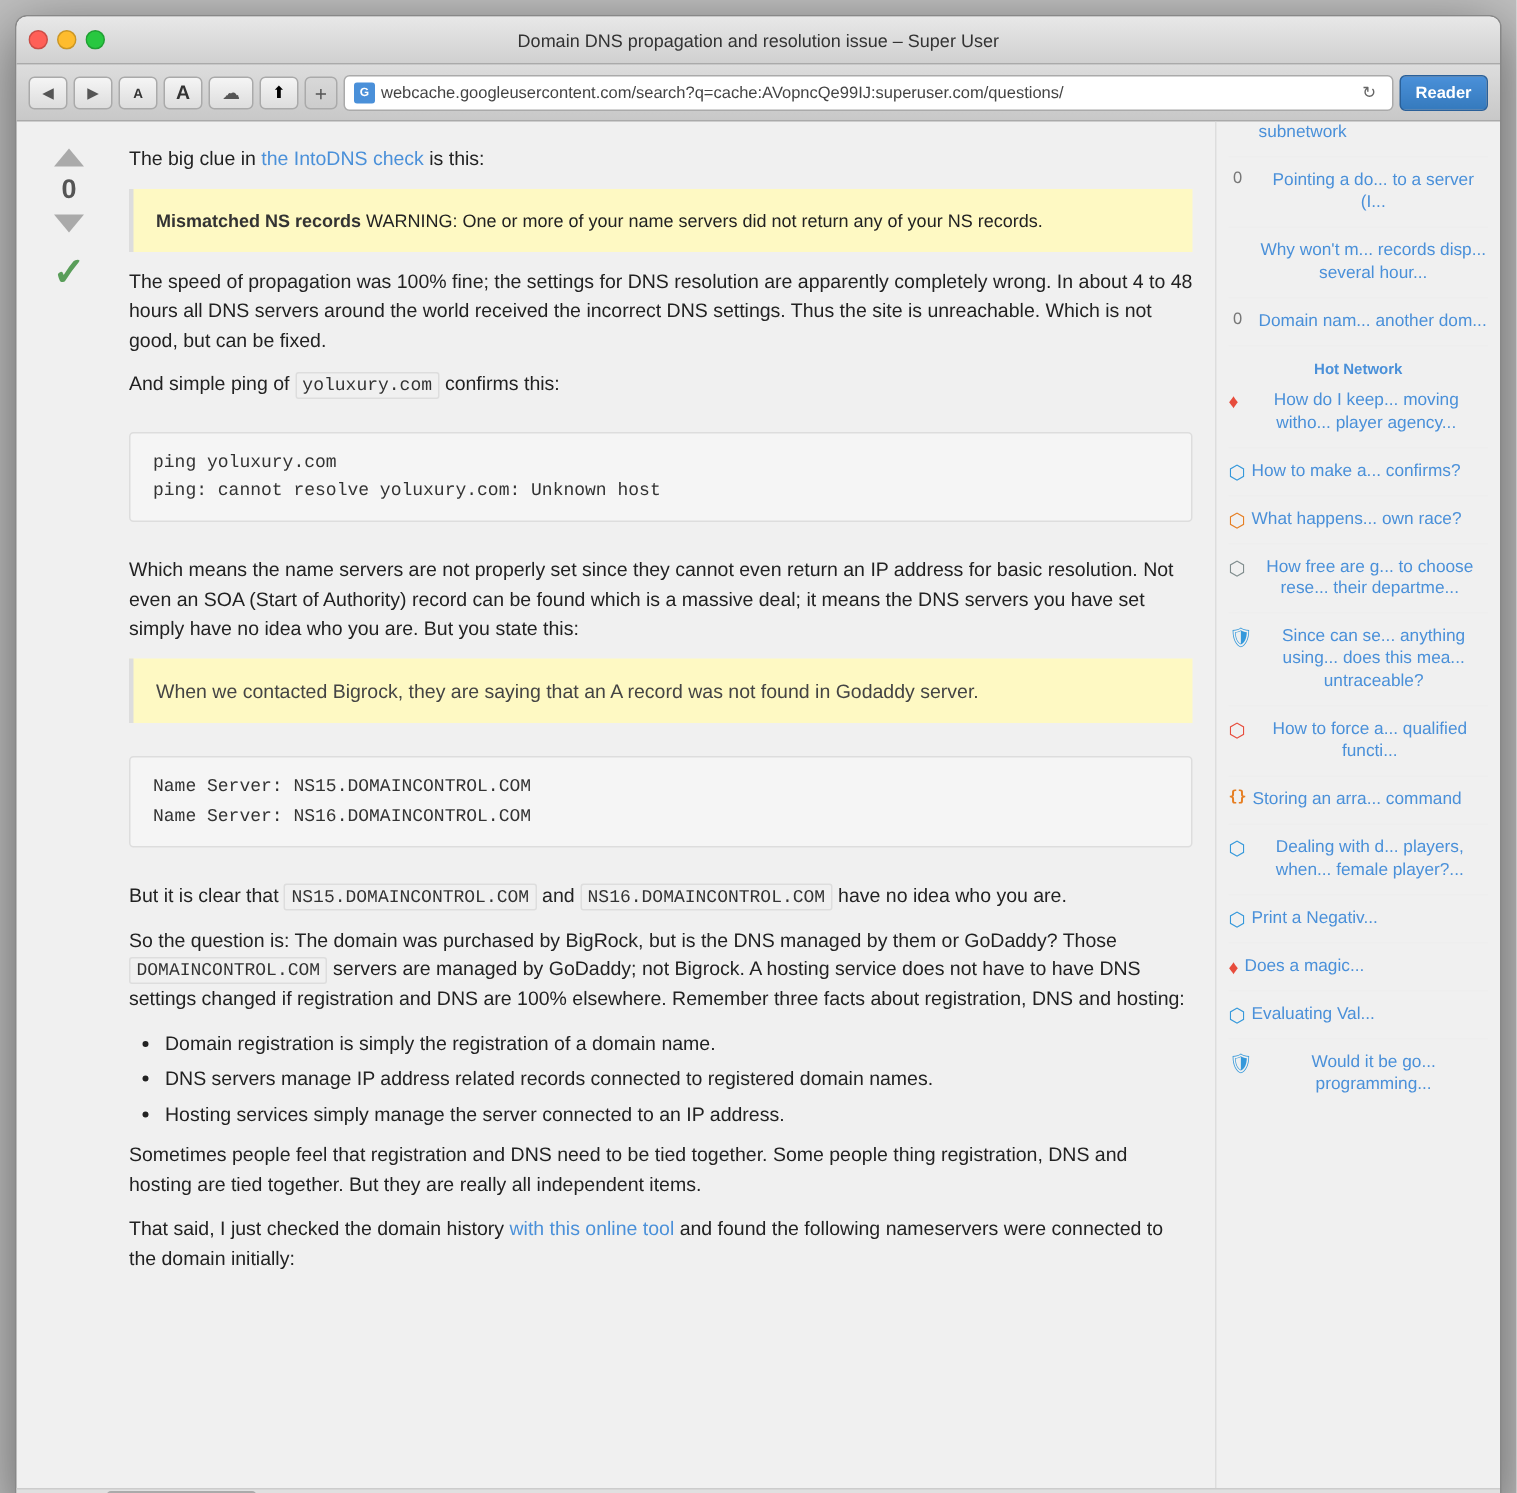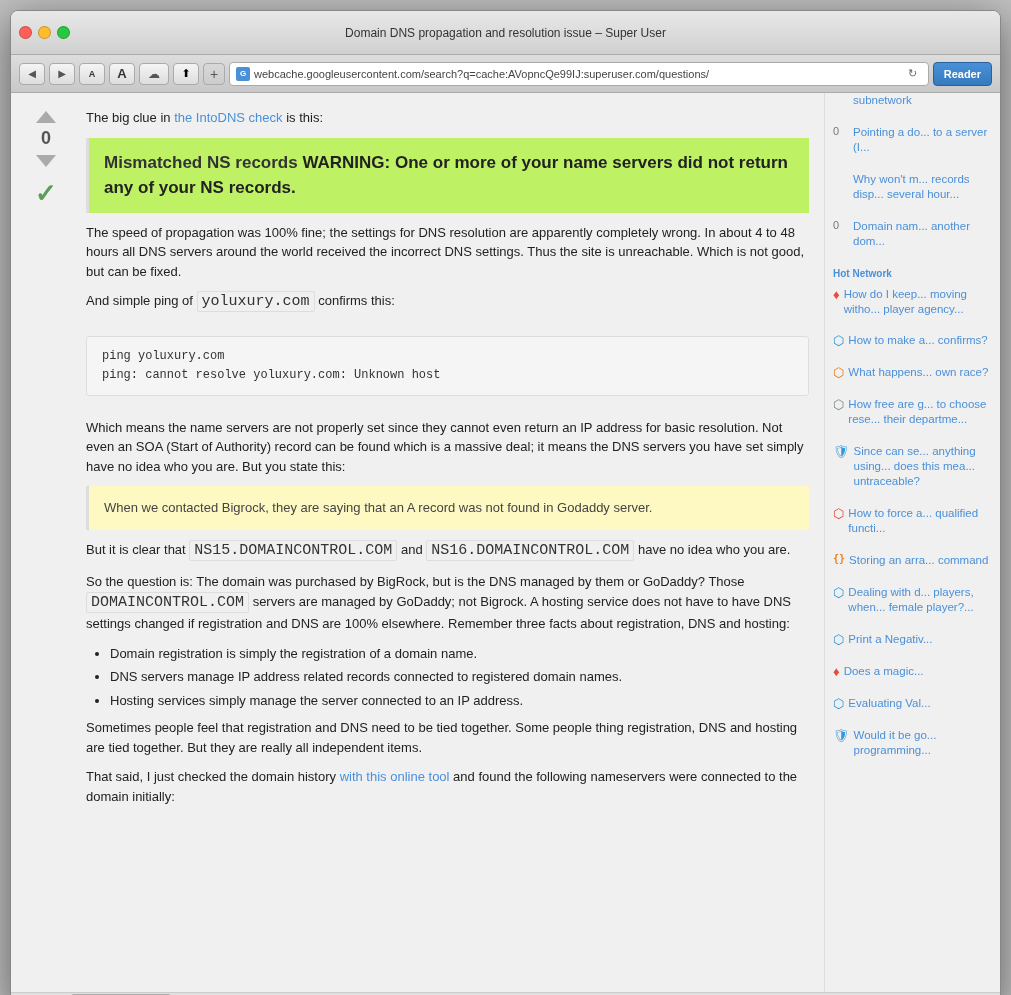--- a/index.html
+++ b/index.html
@@ -20,21 +20,21 @@
       border-radius: 8px;
       box-shadow: 0 10px 40px rgba(0,0,0,0.5);
       display: flex;
       flex-direction: column;
       overflow: hidden;
       border: 1px solid #888;
     }
     
     .titlebar {
       background: linear-gradient(to bottom, #e8e8e8, #d0d0d0);
-      height: 44px;
+      height: 32px;
       display: flex;
       align-items: center;
       padding: 0 8px;
       border-bottom: 1px solid #aaa;
       flex-shrink: 0;
       position: relative;
     }
     .traffic-lights {
       display: flex;
       gap: 6px;
@@ -256,26 +256,25 @@
       line-height: 1.5;
     }
     .main-content p {
       margin-bottom: 10px;
     }
     .link {
       color: #4a90d9;
       text-decoration: none;
     }
     .warning-box {
-      background: #bef264;
+      background: #fef9c3;
       border-left: 3px solid #ddd;
       padding: 12px 15px;
       margin: 10px 0;
-      font-size: 17px;
-      font-weight: bold;
+      font-size: 12px;
     }
     .warning-box strong {
       color: #333;
     }
     .code-block {
       background: #f5f5f5;
       border: 1px solid #ddd;
       border-radius: 3px;
       padding: 10px 15px;
       margin: 22px 0;
@@ -283,45 +282,46 @@
       font-size: 12px;
       color: #333;
       line-height: 1.6;
     }
     .inline-code {
       background: #f0f0f0;
       border: 1px solid #ddd;
       border-radius: 2px;
       padding: 1px 4px;
       font-family: 'Courier New', monospace;
-      font-size: 15px;
+      font-size: 12px;
       color: #333;
     }
     .blockquote {
       background: #fef9c3;
       border-left: 3px solid #ddd;
       padding: 12px 15px;
       margin: 10px 0;
       font-size: 13px;
       color: #444;
     }
     ul.content-list {
       margin: 8px 0 8px 24px;
     }
     ul.content-list li {
       margin-bottom: 4px;
     }
     
     .sidebar {
-      width: 176px;
+      width: 190px;
       flex-shrink: 0;
       overflow-y: auto;
       padding: 0 8px;
       border-left: 1px solid #ddd;
       font-size: 12px;
+      text-align: center;
     }
     .sidebar-score {
       color: #777;
       font-size: 11px;
       margin-right: 4px;
       min-width: 12px;
       display: inline-block;
     }
     .sidebar-item {
       display: flex;
@@ -446,20 +446,24 @@
       <div class="code-block">
         <div>ping yoluxury.com</div>
         <div>ping: cannot resolve yoluxury.com: Unknown host</div>
       </div>
 
       <p>Which means the name servers are not properly set since they cannot even return an IP address for basic resolution. Not even an SOA (Start of Authority) record can be found which is a massive deal; it means the DNS servers you have set simply have no idea who you are. But you state this:</p>
 
       <div class="blockquote">When we contacted Bigrock, they are saying that an A record was not found in Godaddy server.</div>
 
 
+      <div class="code-block">
+        <div>Name Server: NS15.DOMAINCONTROL.COM</div>
+        <div>Name Server: NS16.DOMAINCONTROL.COM</div>
+      </div>
 
       <p>
         <span>But it is clear that </span><span class="inline-code">NS15.DOMAINCONTROL.COM</span><span> and </span><span class="inline-code">NS16.DOMAINCONTROL.COM</span><span> have no idea who you are.</span>
       </p>
 
       <p>
         <span>So the question is: The domain was purchased by BigRock, but is the DNS managed by them or GoDaddy? Those </span><span class="inline-code">DOMAINCONTROL.COM</span><span> servers are managed by GoDaddy; not Bigrock. A hosting service does not have to have DNS settings changed if registration and DNS are 100% elsewhere. Remember three facts about registration, DNS and hosting:</span>
       </p>
 
       <ul class="content-list">

